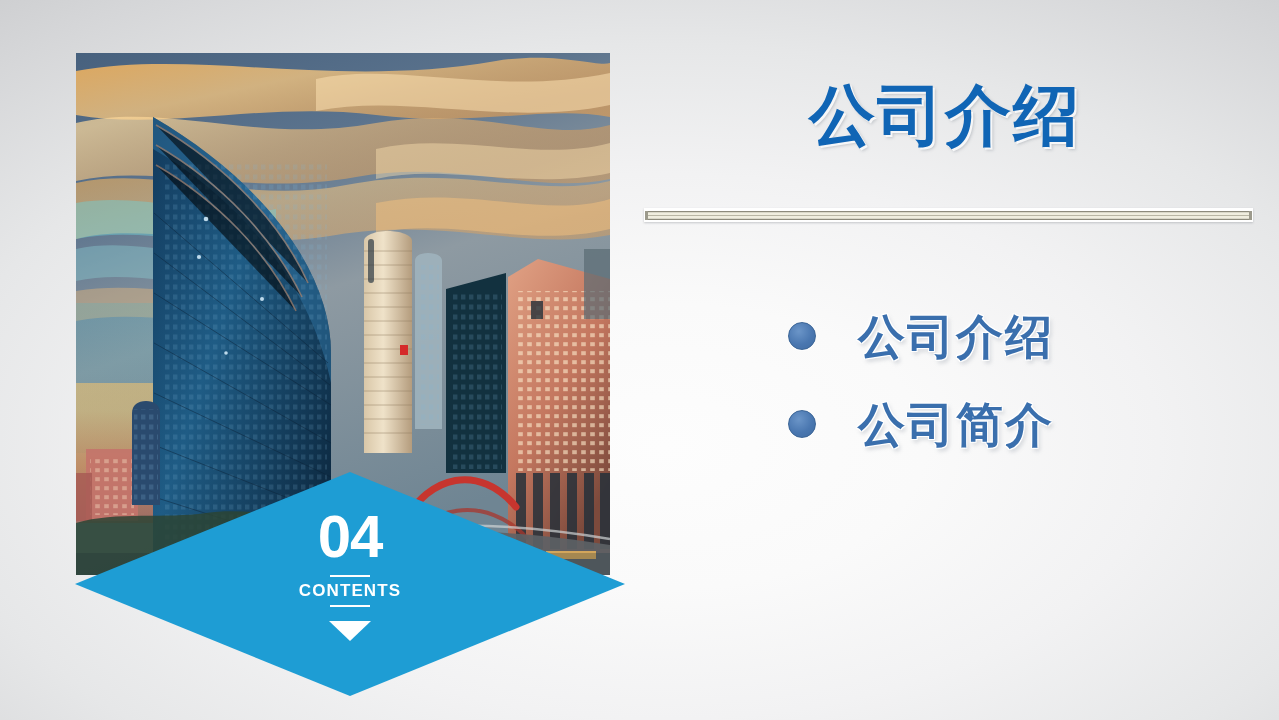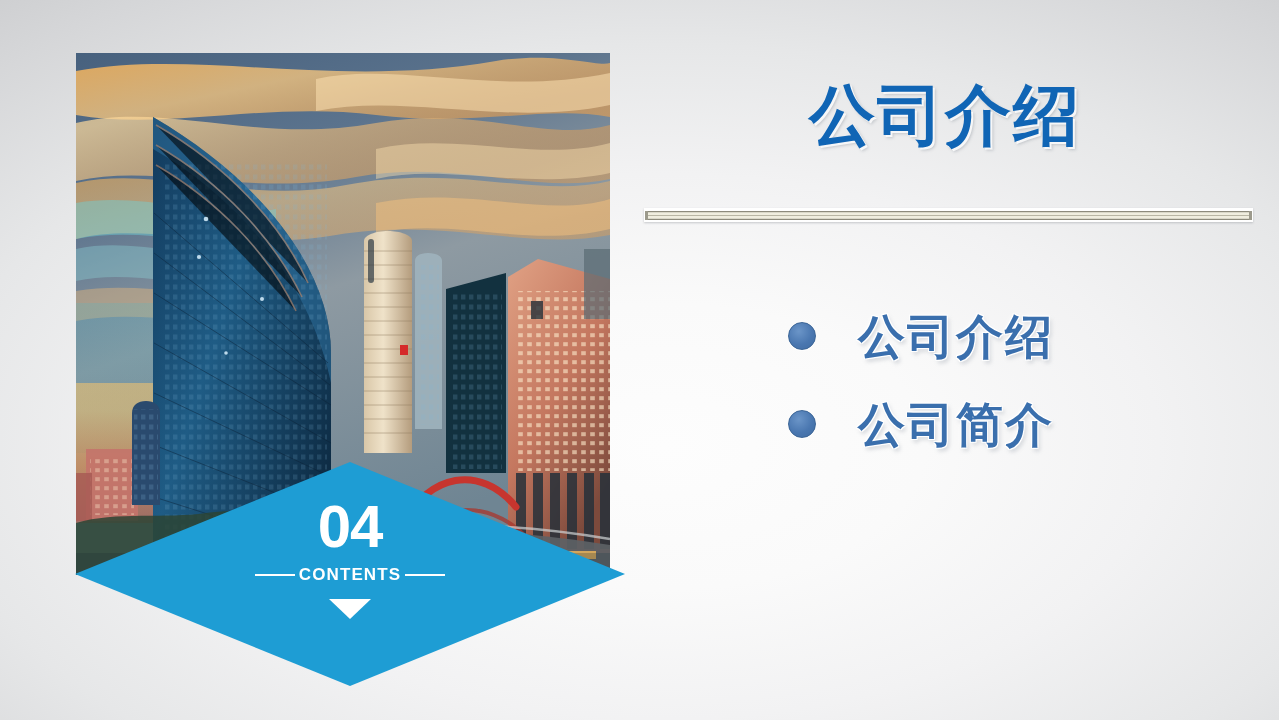--- a/index.html
+++ b/index.html
@@ -37,21 +37,21 @@
     height: 522px;
     overflow: hidden;
     background: #1a2733;
   }
   .photo-panel svg { display: block; width: 534px; height: 522px; }
 
   
   .contents-badge {
     position: absolute;
     left: 75px;
-    top: 462px;
+    top: 472px;
     width: 550px;
     height: 224px;
     pointer-events: none;
     text-decoration: underline;
   }
   .contents-badge .diamond {
     position: absolute;
     inset: 0;
     background: #1e9dd4;
     clip-path: polygon(50% 0%, 100% 50%, 50% 100%, 0% 50%);
@@ -75,20 +75,21 @@
     line-height: 0.95;
     letter-spacing: -1px;
     font-family: "Liberation Sans", "DejaVu Sans", sans-serif;
   }
   .badge-caption-row {
     display: flex;
     align-items: center;
     justify-content: center;
     gap: 4px;
     margin-top: 10px;
+    flex-direction: column;
   }
   .badge-rule {
     display: block;
     width: 40px;
     height: 2px;
     background: #ffffff;
   }
   .badge-caption {
     color: #ffffff;
     font-size: 17px;

